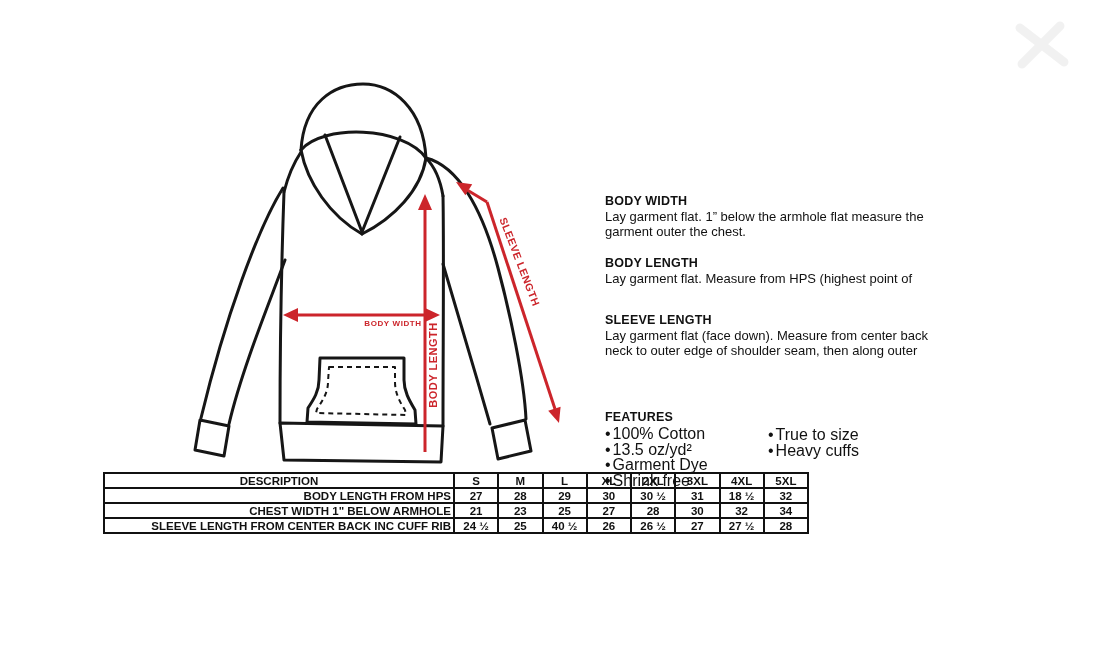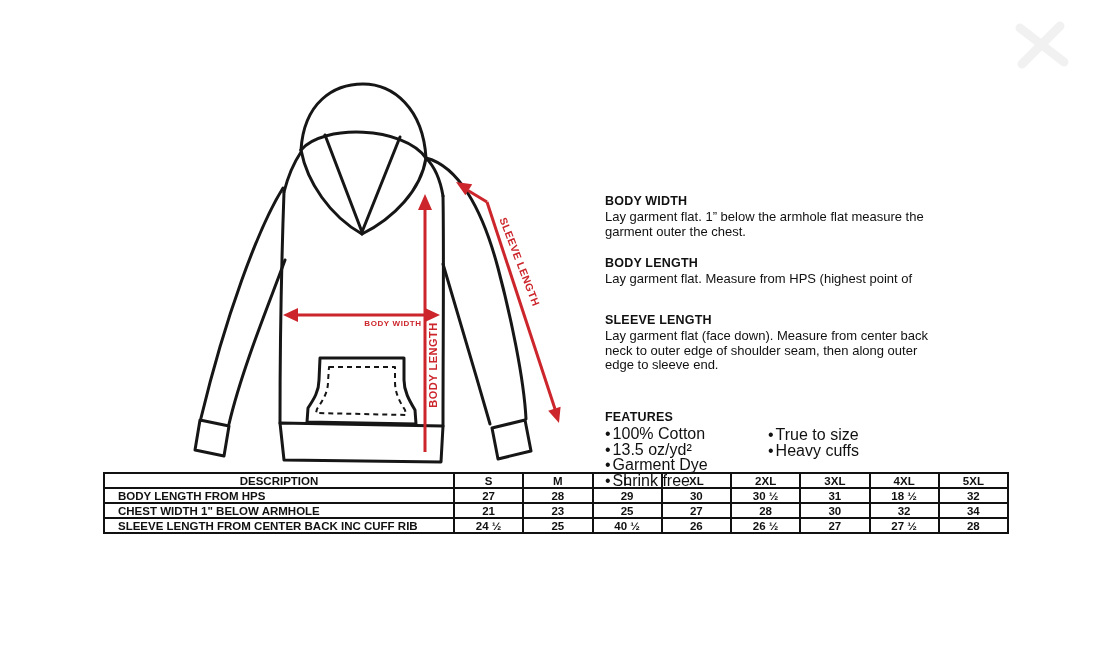--- a/index.html
+++ b/index.html
@@ -18,29 +18,29 @@
   .watermark { position:absolute; left:1012px; top:18px; opacity:0.05; }
   
   .info-section { position:absolute; left:605px; white-space:nowrap; }
   .info-heading { font-size:12.5px; font-weight:bold; letter-spacing:.2px; margin-bottom:2px; }
   .info-line { font-size:13px; line-height:14.6px; }
   .features-col1 .feat-item, .features-col2 .feat-item { font-size:16px; line-height:15.5px; }
   .features-col2 { position:absolute; left:163px; top:17px; }
   .bullet { margin-right:2px; }
   
   .size-table {
-    position:absolute; left:103px; top:472px; width:906px;
+    position:absolute; left:103px; top:472px; width:706px;
     border-collapse:collapse; table-layout:fixed;
   }
   .size-table td, .size-table th {
     border:2px solid #111; height:15px; padding:0 2px;
     font-size:11.5px; font-weight:bold; text-align:center;
     font-family:"Liberation Sans", sans-serif; white-space:nowrap; overflow:hidden;
   }
-  .size-table td.row-label { text-align:left; padding-left:13px;border-radius:6px; }
+  .size-table td.row-label { text-align:right; padding-left:13px;border-radius:6px; }
   col.desc-col { width:350px; }
 </style>
 </head>
 <body>
 
 <div class="sheet">
 
   <svg class="watermark" width="60" height="52">
     <line x1="8" y1="10" x2="52" y2="44" stroke="#000" stroke-width="9" stroke-linecap="round"></line>
     <line x1="48" y1="8" x2="10" y2="46" stroke="#000" stroke-width="9" stroke-linecap="round"></line>
@@ -109,21 +109,20 @@
 
   <div class="info-section" style="top:256px;">
     <div class="info-heading">BODY LENGTH</div>
     <div class="info-line">Lay garment flat. Measure from HPS (highest point of</div>
   </div>
 
   <div class="info-section" style="top:313px;">
     <div class="info-heading">SLEEVE LENGTH</div>
     <div class="info-line">Lay garment flat (face down). Measure from center back</div>
     <div class="info-line">neck to outer edge of shoulder seam, then along outer</div>
-    <div class="info-line">edge to sleeve end.</div>
   </div>
 
   <div class="info-section" style="top:380px;margin-top:30px;">
     <div class="info-heading">FEATURES</div>
     <div class="features-col1">
       <div class="feat-item"><span class="bullet">•</span><span>100% Cotton</span></div>
       <div class="feat-item"><span class="bullet">•</span><span>13.5 oz/yd²</span></div>
       <div class="feat-item"><span class="bullet">•</span><span>Garment Dye</span></div>
       <div class="feat-item"><span class="bullet">•</span><span>Shrink free</span></div>
     </div>

